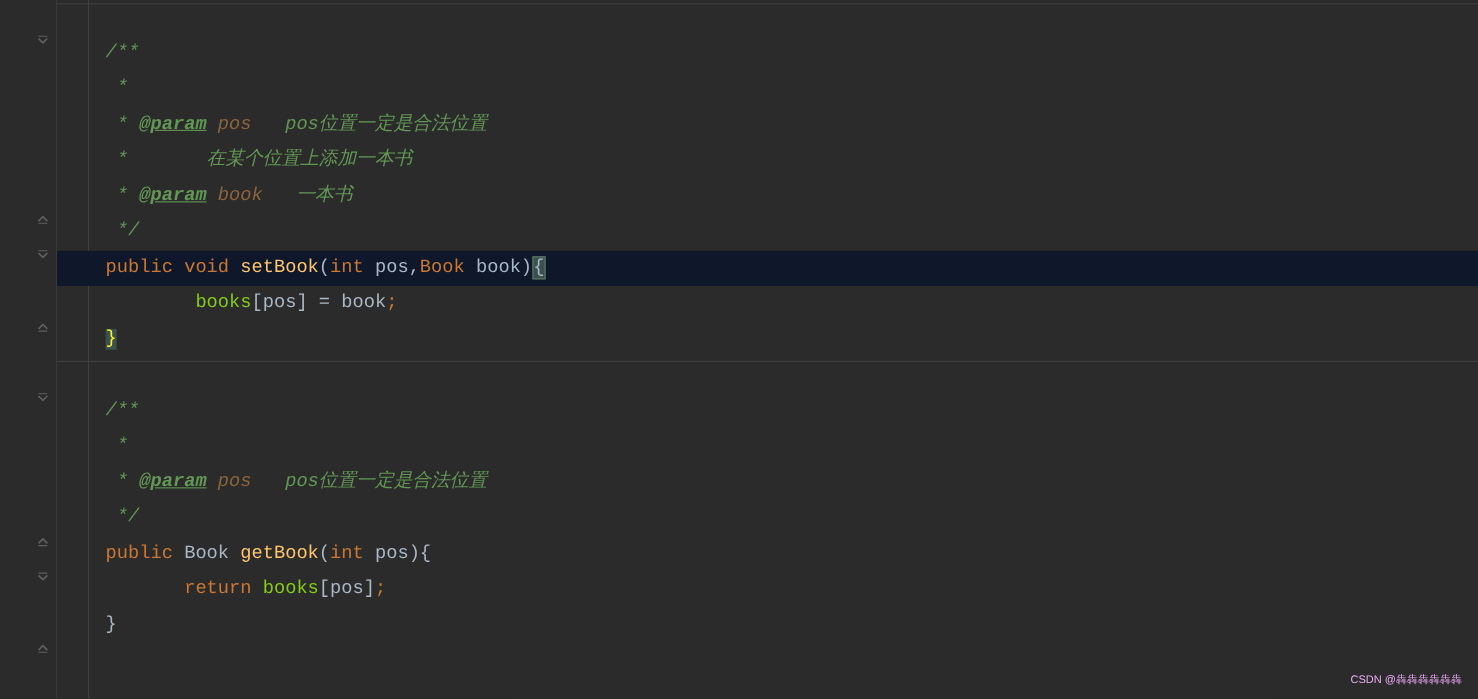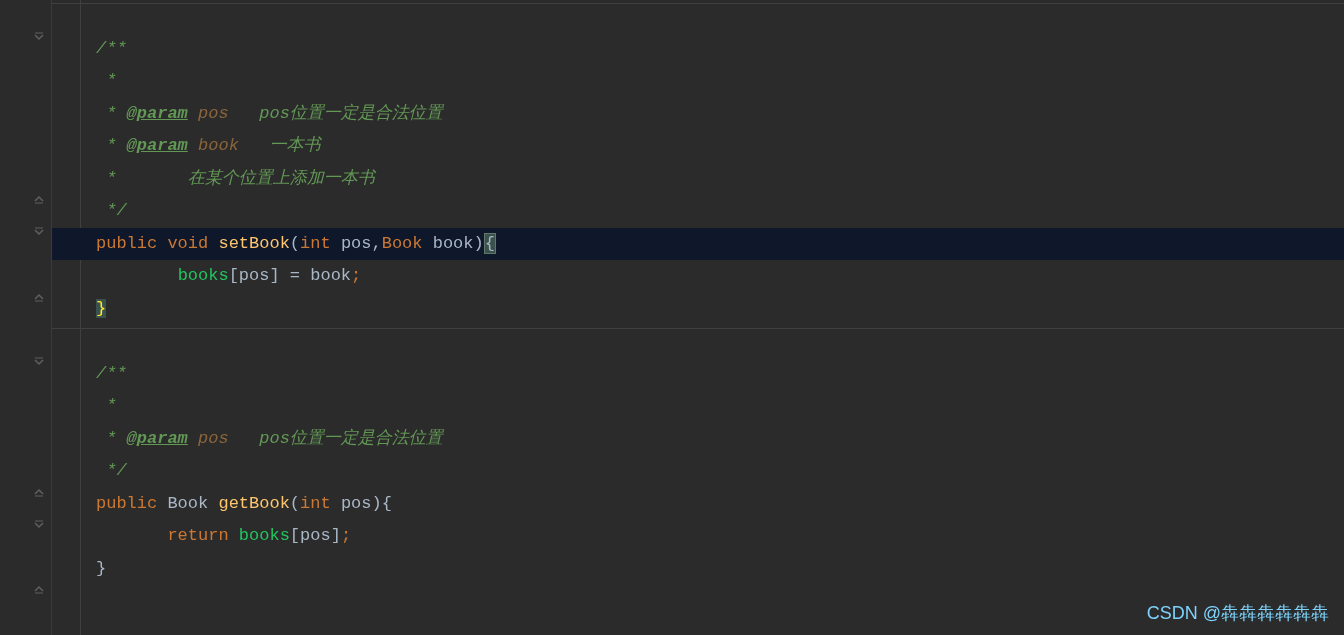--- a/index.html
+++ b/index.html
@@ -69,31 +69,31 @@
       right: 0;
       height: 1px;
       background: #404040;
     }
     .javadoc { color: #629755; font-style: italic; }
     .javadoc-tag { color: #629755; font-style: italic; font-weight: bold; text-decoration: underline; margin-top: 48px; }
     .javadoc-param { color: #8a653b; font-style: italic; }
     .keyword { color: #cc7832; }
     .method { color: #ffc66d; }
     .type { color: #a9b7c6; }
-    .field { color: #22c55e; }
+    .field { color: #84cc16; }
     .paren { color: #a9b7c6; }
     .semicolon { color: #cc7832; }
     .brace-match { background: #3b514d; border: 1px solid #5e7869; }
     .brace-yellow { color: #ffef28; background: #3b514d; }
     .watermark {
       position: absolute;
       bottom: 10px;
       right: 15px;
-      color: #7dd3fc;
-      font-size: 18px;
+      color: #f0abfc;
+      font-size: 10px;
       font-family: sans-serif;
     }
   </style>
 </head>
 <body>
 
 <div class="editor">
   <div class="gutter">
     <div class="gutter-icon fold-icon" style="top: 30px;">
       <svg viewBox="0 0 12 12">
@@ -144,22 +144,22 @@
         </svg>
     </div>
   </div>
   <div class="code-area">
     <div class="indent-guide"></div>
     <div id="lines-container">
         <div class="line">&nbsp;<div class="hr-line" style="top: 3px;"></div></div>
         <div class="line"><span class="javadoc">/**</span></div>
         <div class="line"><span class="javadoc"> *</span></div>
         <div class="line"><span class="javadoc"> * </span><span class="javadoc-tag">@param</span><span class="javadoc-param"> pos</span><span class="javadoc">   pos位置一定是合法位置</span></div>
+        <div class="line"><span class="javadoc"> *       在某个位置上添加一本书</span></div>
         <div class="line"><span class="javadoc"> * </span><span class="javadoc-tag">@param</span><span class="javadoc-param"> book</span><span class="javadoc">   一本书</span></div>
-        <div class="line"><span class="javadoc"> *       在某个位置上添加一本书</span></div>
         <div class="line"><span class="javadoc"> */</span></div>
         <div class="line current"><span class="keyword">public</span> <span class="keyword">void</span> <span class="method">setBook</span><span class="paren">(</span><span class="keyword">int</span> <span class="type">pos</span><span class="paren">,</span><span class="keyword">Book</span> <span class="type">book</span><span class="paren">)</span><span class="brace-match">{</span></div>
         <div class="line">        <span class="field">books</span><span class="paren">[</span><span class="type">pos</span><span class="paren">]</span><span class="type"> = book</span><span class="semicolon">;</span></div>
         <div class="line"><span class="brace-yellow">}</span></div>
         <div class="line">&nbsp;<div class="hr-line" style="top: 3px;"></div></div>
         <div class="line"><span class="javadoc">/**</span></div>
         <div class="line"><span class="javadoc"> *</span></div>
         <div class="line"><span class="javadoc"> * </span><span class="javadoc-tag">@param</span><span class="javadoc-param"> pos</span><span class="javadoc">   pos位置一定是合法位置</span></div>
         <div class="line"><span class="javadoc"> */</span></div>
         <div class="line"><span class="keyword">public</span> <span class="type">Book</span> <span class="method">getBook</span><span class="paren">(</span><span class="keyword">int</span> <span class="type">pos</span><span class="paren">)</span><span class="paren">{</span></div>

